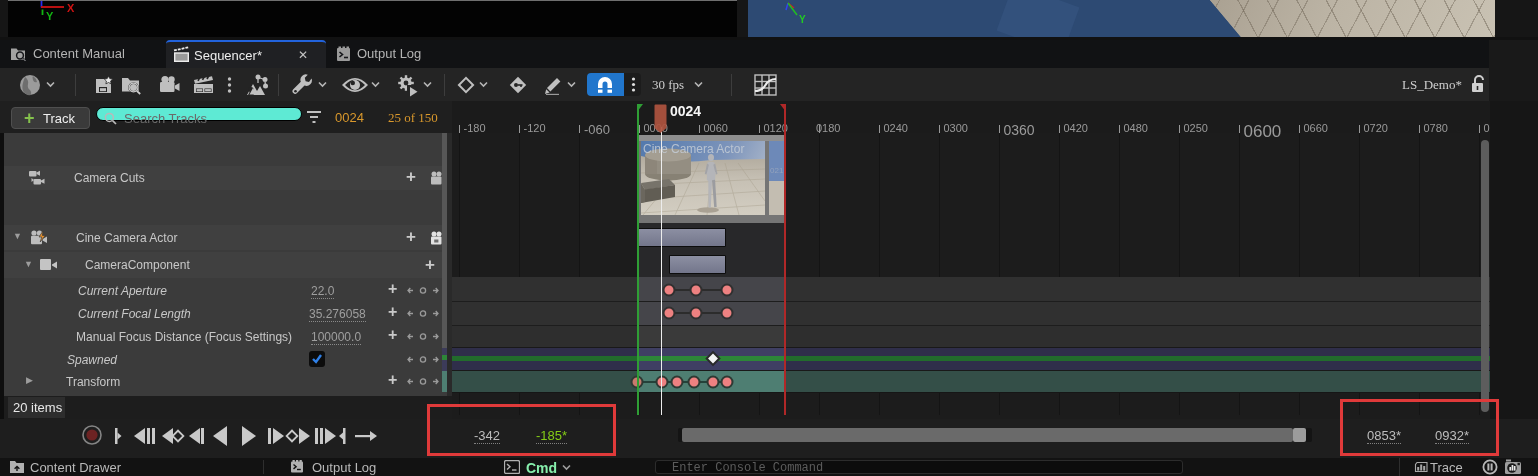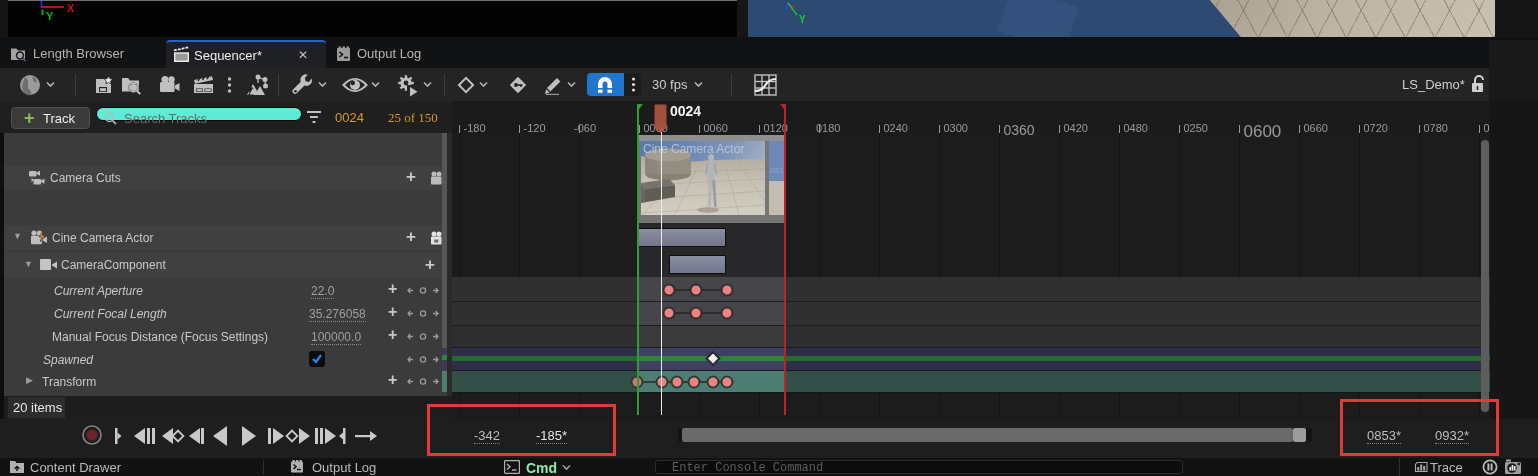--- a/index.html
+++ b/index.html
@@ -1,18 +1,18 @@
 <!DOCTYPE html>
 <html><head>
 <meta charset="utf-8">
 <style>
   html,body{margin:0;padding:0;}
   body{width:1538px;height:476px;background:#161616;font-family:"Liberation Sans",sans-serif;position:relative;overflow:hidden;}
   .abs{position:absolute;}
-  .txt{color:#c8c8c8;font-size:12px;}
+  .txt{color:#c8c8c8;font-size:12px;margin-left:24px;}
 </style>
 </head>
 <body>
 
 <div class="abs" id="vpl" style="left:8px;top:0;width:729px;height:38px;background:#030303;border-top:1px solid #6f6f6f;">
   <svg width="120" height="38" style="position:absolute;left:0;top:0">
     <line x1="33.5" y1="0" x2="33.5" y2="6.5" stroke="#2a2ae8" stroke-width="1.8"></line>
     <line x1="33" y1="6" x2="56" y2="6" stroke="#cf1212" stroke-width="1.8"></line>
     <text x="59" y="11" fill="#cf1212" font-size="11" font-weight="bold">X</text>
     <line x1="34.5" y1="8.5" x2="34.5" y2="14" stroke="#12b412" stroke-width="1.8"></line>
@@ -33,21 +33,21 @@
 <div class="abs" style="left:0;top:37px;width:1538px;height:3px;background:#111;"></div>
 
 <div class="abs" id="tabbar" style="left:0;top:40px;width:1538px;height:28px;background:#111214;">
 
   <svg class="abs" style="left:10px;top:6px" width="17" height="17" viewBox="0 0 17 17">
     <path d="M1 2.5 h5.5 l1.5 2 H15 v9.5 H1 z" fill="#a2a2a2"></path>
     <circle cx="10" cy="9.5" r="3.4" fill="#a2a2a2" stroke="#15161a" stroke-width="1.5"></circle>
     <line x1="12.6" y1="12.1" x2="15.8" y2="15.3" stroke="#15161a" stroke-width="2"></line>
     <line x1="13" y1="12.5" x2="15.4" y2="14.9" stroke="#bdbdbd" stroke-width="1"></line>
   </svg>
-  <div class="abs" style="left:33px;top:6px;font-size:13px;color:#b4b4b4;">Length Browser</div>
+  <div class="abs" style="left:33px;top:6px;font-size:13px;color:#b4b4b4;">Content Manual</div>
 
   <div class="abs" style="left:166px;top:0;width:160px;height:28px;background:#1f2023;border-top:2px solid #2263dd;border-radius:4px 4px 0 0;">
     <svg class="abs" style="left:7px;top:4px" width="18" height="18" viewBox="0 0 18 18">
       <g fill="#ececec">
         <rect x="1" y="3.2" width="2.8" height="1.8" transform="rotate(-12 2.4 4.1)"></rect>
         <rect x="4.8" y="2.4" width="2.8" height="1.8" transform="rotate(-12 6.2 3.3)"></rect>
         <rect x="8.6" y="1.6" width="2.8" height="1.8" transform="rotate(-12 10 2.5)"></rect>
         <rect x="12.4" y="0.8" width="2.8" height="1.8" transform="rotate(-12 13.8 1.7)"></rect>
       </g>
       <rect x="1.7" y="7" width="13.6" height="8.3" fill="#9a9a9a" stroke="#ececec" stroke-width="1.4"></rect>
@@ -60,21 +60,21 @@
     <rect x="1" y="2" width="13" height="13" rx="1" fill="#9a9a9a"></rect>
     <rect x="2.5" y="0.5" width="2.5" height="3" fill="#9a9a9a"></rect>
       <rect x="6.5" y="0.5" width="2.5" height="3" fill="#9a9a9a"></rect>
       <rect x="10.5" y="0.5" width="2.5" height="3" fill="#9a9a9a"></rect>
     <path d="M3.5 6 l3 2.5 -3 2.5" fill="none" stroke="#15161a" stroke-width="1.6"></path>
     <line x1="8" y1="11.5" x2="12" y2="11.5" stroke="#15161a" stroke-width="1.6"></line>
   </svg>
   <div class="abs" style="left:357px;top:6px;font-size:13px;color:#b4b4b4;">Output Log</div>
 </div>
 
-<div class="abs" id="toolbar" style="left:0;top:68px;width:1489px;height:33px;background:#242424;">
+<div class="abs" id="toolbar" style="left:0;top:68px;width:1489px;height:33px;background:#242424;font-family:Liberation Serif, serif;">
 
   <svg class="abs" style="left:18px;top:5px" width="24" height="24" viewBox="0 0 24 24">
     <circle cx="12" cy="12" r="10" fill="#9b9b9b"></circle>
     <path d="M7 4 q4 3 3 7 q-1 4 2 6 q2 2 1 5 q-5 1 -8 -4 q-2 -5 2 -14z" fill="#6e6e6e"></path>
     <path d="M15 3 q3 2 4 6 q-3 1 -4 -2 q-1 -3 0 -4z" fill="#6e6e6e"></path>
   </svg>
   <svg class="abs" style="left:46px;top:13px" width="9" height="7">
       <path d="M1 1.5 l3.5 3.5 L8 1.5" stroke="#b5b5b5" stroke-width="1.6" fill="none"></path>
     </svg>
   <div class="abs" style="left:75px;top:6px;width:1px;height:22px;background:#3d3d3d;"></div>
@@ -409,21 +409,21 @@
       <div class="abs" style="left:966.5px;top:32px;width:1px;height:282px;background:#141414;"></div>
       <div class="abs" style="left:1026.5px;top:32px;width:1px;height:282px;background:#141414;"></div>
     </div>
 
   <div class="abs" id="rlabels">
       <div class="abs" style="left:6.5px;top:24px;width:1px;height:8px;background:#999;"></div>
       <div class="abs" style="left:11.5px;top:21px;color:#9a9a9a;font-size:11px;">-180</div>
       <div class="abs" style="left:66.5px;top:24px;width:1px;height:8px;background:#999;"></div>
       <div class="abs" style="left:71.5px;top:21px;color:#9a9a9a;font-size:11px;">-120</div>
       <div class="abs" style="left:126.5px;top:24px;width:1px;height:8px;background:#999;"></div>
-      <div class="abs" style="left:122px;top:21px;color:#9a9a9a;font-size:11px;">-060</div>
+      <div class="abs" style="left:132px;top:21px;color:#9a9a9a;font-size:13px;">-060</div>
       <div class="abs" style="left:186.5px;top:24px;width:1px;height:8px;background:#999;"></div>
       <div class="abs" style="left:191.5px;top:21px;color:#9a9a9a;font-size:11px;">0000</div>
       <div class="abs" style="left:246.5px;top:24px;width:1px;height:8px;background:#999;"></div>
       <div class="abs" style="left:251.5px;top:21px;color:#9a9a9a;font-size:11px;">0060</div>
       <div class="abs" style="left:306.5px;top:24px;width:1px;height:8px;background:#999;"></div>
       <div class="abs" style="left:311.5px;top:21px;color:#9a9a9a;font-size:11px;">0120</div>
       <div class="abs" style="left:366.5px;top:24px;width:1px;height:8px;background:#999;"></div>
       <div class="abs" style="left:364px;top:21px;color:#9a9a9a;font-size:11px;">0180</div>
       <div class="abs" style="left:426.5px;top:24px;width:1px;height:8px;background:#999;"></div>
       <div class="abs" style="left:431.5px;top:21px;color:#9a9a9a;font-size:11px;">0240</div>
@@ -622,21 +622,21 @@
 
       <path d="M233 8.5 l-4 3.5 4 3.5z" transform="translate(0 0)"></path>
         <rect x="233" y="4" width="2.5" height="16"></rect>
 
       <rect x="245" y="11" width="16" height="2.2"></rect>
         <path d="M260 7 l7 5 -7 5z"></path>
     </g>
   </svg>
 
   <span class="abs" style="left:474px;top:9px;color:#bdbdbd;font-size:13px;border-bottom:1px dotted #808080;">-342</span>
-  <span class="abs" style="left:536px;top:9px;color:#e5e5e5;font-size:13px;border-bottom:1px dotted #808080;">-185*</span>
+  <span class="abs" style="left:536px;top:9px;color:#84cc16;font-size:13px;border-bottom:1px dotted #808080;">-185*</span>
 
   <div class="abs" style="left:678px;top:9px;width:634px;height:14px;background:#141414;border-radius:2px;"></div>
   <div class="abs" style="left:682px;top:9px;width:611px;height:14px;background:#6a6a6a;border-radius:2px;"></div>
   <div class="abs" style="left:1293px;top:9px;width:13px;height:14px;background:#9c9c9c;border-radius:2px;"></div>
   <span class="abs" style="left:1367px;top:9px;color:#bdbdbd;font-size:13px;border-bottom:1px dotted #808080;">0853*</span>
   <span class="abs" style="left:1435px;top:9px;color:#bdbdbd;font-size:13px;border-bottom:1px dotted #808080;">0932*</span>
 
 </div>
 
 <div class="abs" id="statusbar" style="left:0;top:458px;width:1538px;height:18px;background:#121212;">

